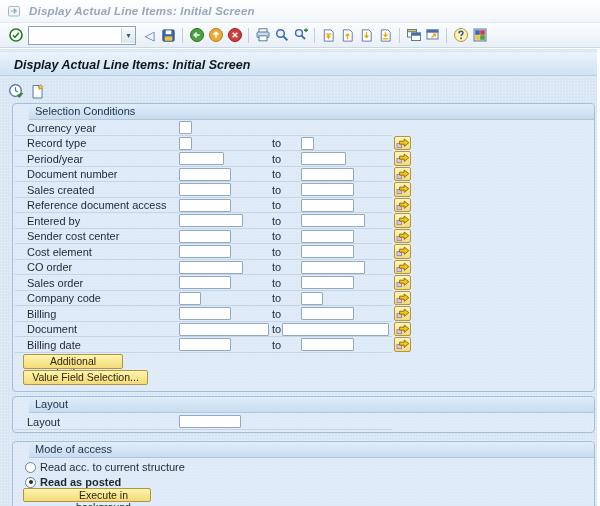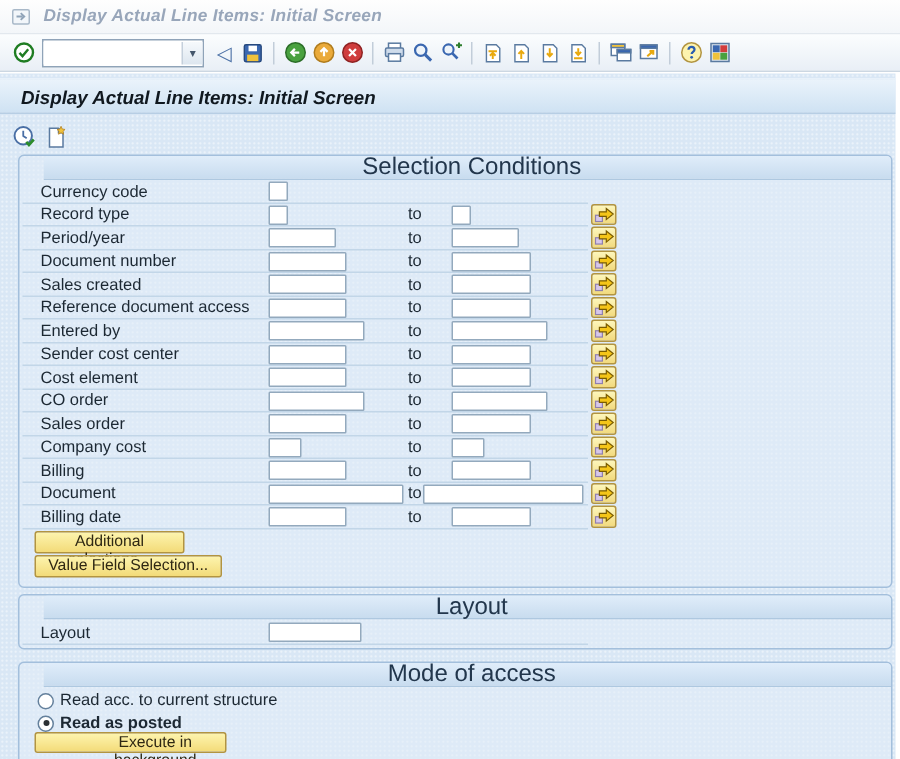--- a/index.html
+++ b/index.html
@@ -38,21 +38,21 @@
     font-size:12.5px;font-weight:bold;font-style:italic;color:#10181f;line-height:24px;padding-left:14px;box-sizing:border-box;}
 
   .app-toolbar{position:absolute;top:31px;left:0;height:22px;display:flex;align-items:center;padding-left:6px;}
   .app-toolbar .tb-icon{width:19px;height:18px;}
 
   
   .groupbox{position:absolute;left:12px;width:583px;background:rgba(226,237,248,.55);
     border:1px solid #a3bfdc;border-radius:4px;box-sizing:border-box;}
   .group-header{position:absolute;top:0;left:16px;right:0;height:15px;
     background:linear-gradient(#e0edfa,#c8dcEF);border-bottom:1px solid #aec8e0;border-radius:3px 3px 0 0;
-    font-size:16px;line-height:15px;padding-left:6px;color:#22364c;text-align:center;}
+    font-size:11px;line-height:15px;padding-left:6px;color:#22364c;}
   .gb-selection{top:54px;height:289px;}
   .gb-layout{top:347px;height:37px;}
   .gb-mode{top:392px;height:78px;}
 
   .sel-row{position:absolute;left:0;width:100%;height:15.5px;}
   .sel-row::after{content:"";position:absolute;left:2px;width:377px;bottom:0;border-bottom:1px solid #c2d6e8;}
   .row-label{position:absolute;left:14px;top:1.5px;font-size:11px;color:#1c2833;white-space:nowrap;z-index:1;}
   .sap-input{position:absolute;top:1px;height:13px;border:1px solid #93a9bd;background:#fff;
     box-sizing:border-box;font-size:10.5px;padding:0 2px;z-index:2;outline:none;border-radius:1px;}
   .to-label{position:absolute;left:259px;top:1.5px;font-size:11px;color:#1c2833;z-index:1;}
@@ -232,21 +232,21 @@
             <path d="M10 2.5v3h3" fill="none" stroke="#5a7aa0"></path>
             <path d="M11.7 1.2l.8 1.8 1.9.3-1.4 1.3.4 1.9-1.7-1-1.7 1 .4-1.9-1.4-1.3 1.9-.3z" fill="#f0c23c" stroke="#b07c1d" stroke-width=".5"></path>
           </svg>
       </span>
     </div>
 
     <div class="groupbox gb-selection">
       <div class="group-header">Selection Conditions</div>
       <div id="selection-rows">
           <div class="sel-row" style="top: 16px;">
-            <span class="row-label">Currency code</span>
+            <span class="row-label">Currency year</span>
             <input class="sap-input" style="left: 166px; width: 13px;">
           </div>
           <div class="sel-row" style="top: 31.5px;">
             <span class="row-label">Record type</span>
             <input class="sap-input" style="left: 166px; width: 13px;">
             <span class="to-label">to</span>
             <input class="sap-input" style="left: 288px; width: 13px;">
             <button class="multi-btn">
               <svg width="14" height="12" viewBox="0 0 14 12">
                 <rect x="1" y="6.5" width="4.6" height="4.2" fill="#d6c7ea" stroke="#8f7fae" stroke-width="0.8"></rect>
@@ -356,21 +356,21 @@
             <span class="to-label">to</span>
             <input class="sap-input" style="left: 288px; width: 53px;">
             <button class="multi-btn">
               <svg width="14" height="12" viewBox="0 0 14 12">
                 <rect x="1" y="6.5" width="4.6" height="4.2" fill="#d6c7ea" stroke="#8f7fae" stroke-width="0.8"></rect>
                 <path d="M3.6 4.2h4.6V2l4.6 3.7-4.6 3.7V7.2H3.6z" fill="#f5c518" stroke="#7a5c00" stroke-width="0.8"></path>
               </svg>
             </button>
           </div>
           <div class="sel-row" style="top: 186.5px;">
-            <span class="row-label">Company cost</span>
+            <span class="row-label">Company code</span>
             <input class="sap-input" style="left: 166px; width: 22px;">
             <span class="to-label">to</span>
             <input class="sap-input" style="left: 288px; width: 22px;">
             <button class="multi-btn">
               <svg width="14" height="12" viewBox="0 0 14 12">
                 <rect x="1" y="6.5" width="4.6" height="4.2" fill="#d6c7ea" stroke="#8f7fae" stroke-width="0.8"></rect>
                 <path d="M3.6 4.2h4.6V2l4.6 3.7-4.6 3.7V7.2H3.6z" fill="#f5c518" stroke="#7a5c00" stroke-width="0.8"></path>
               </svg>
             </button>
           </div>

